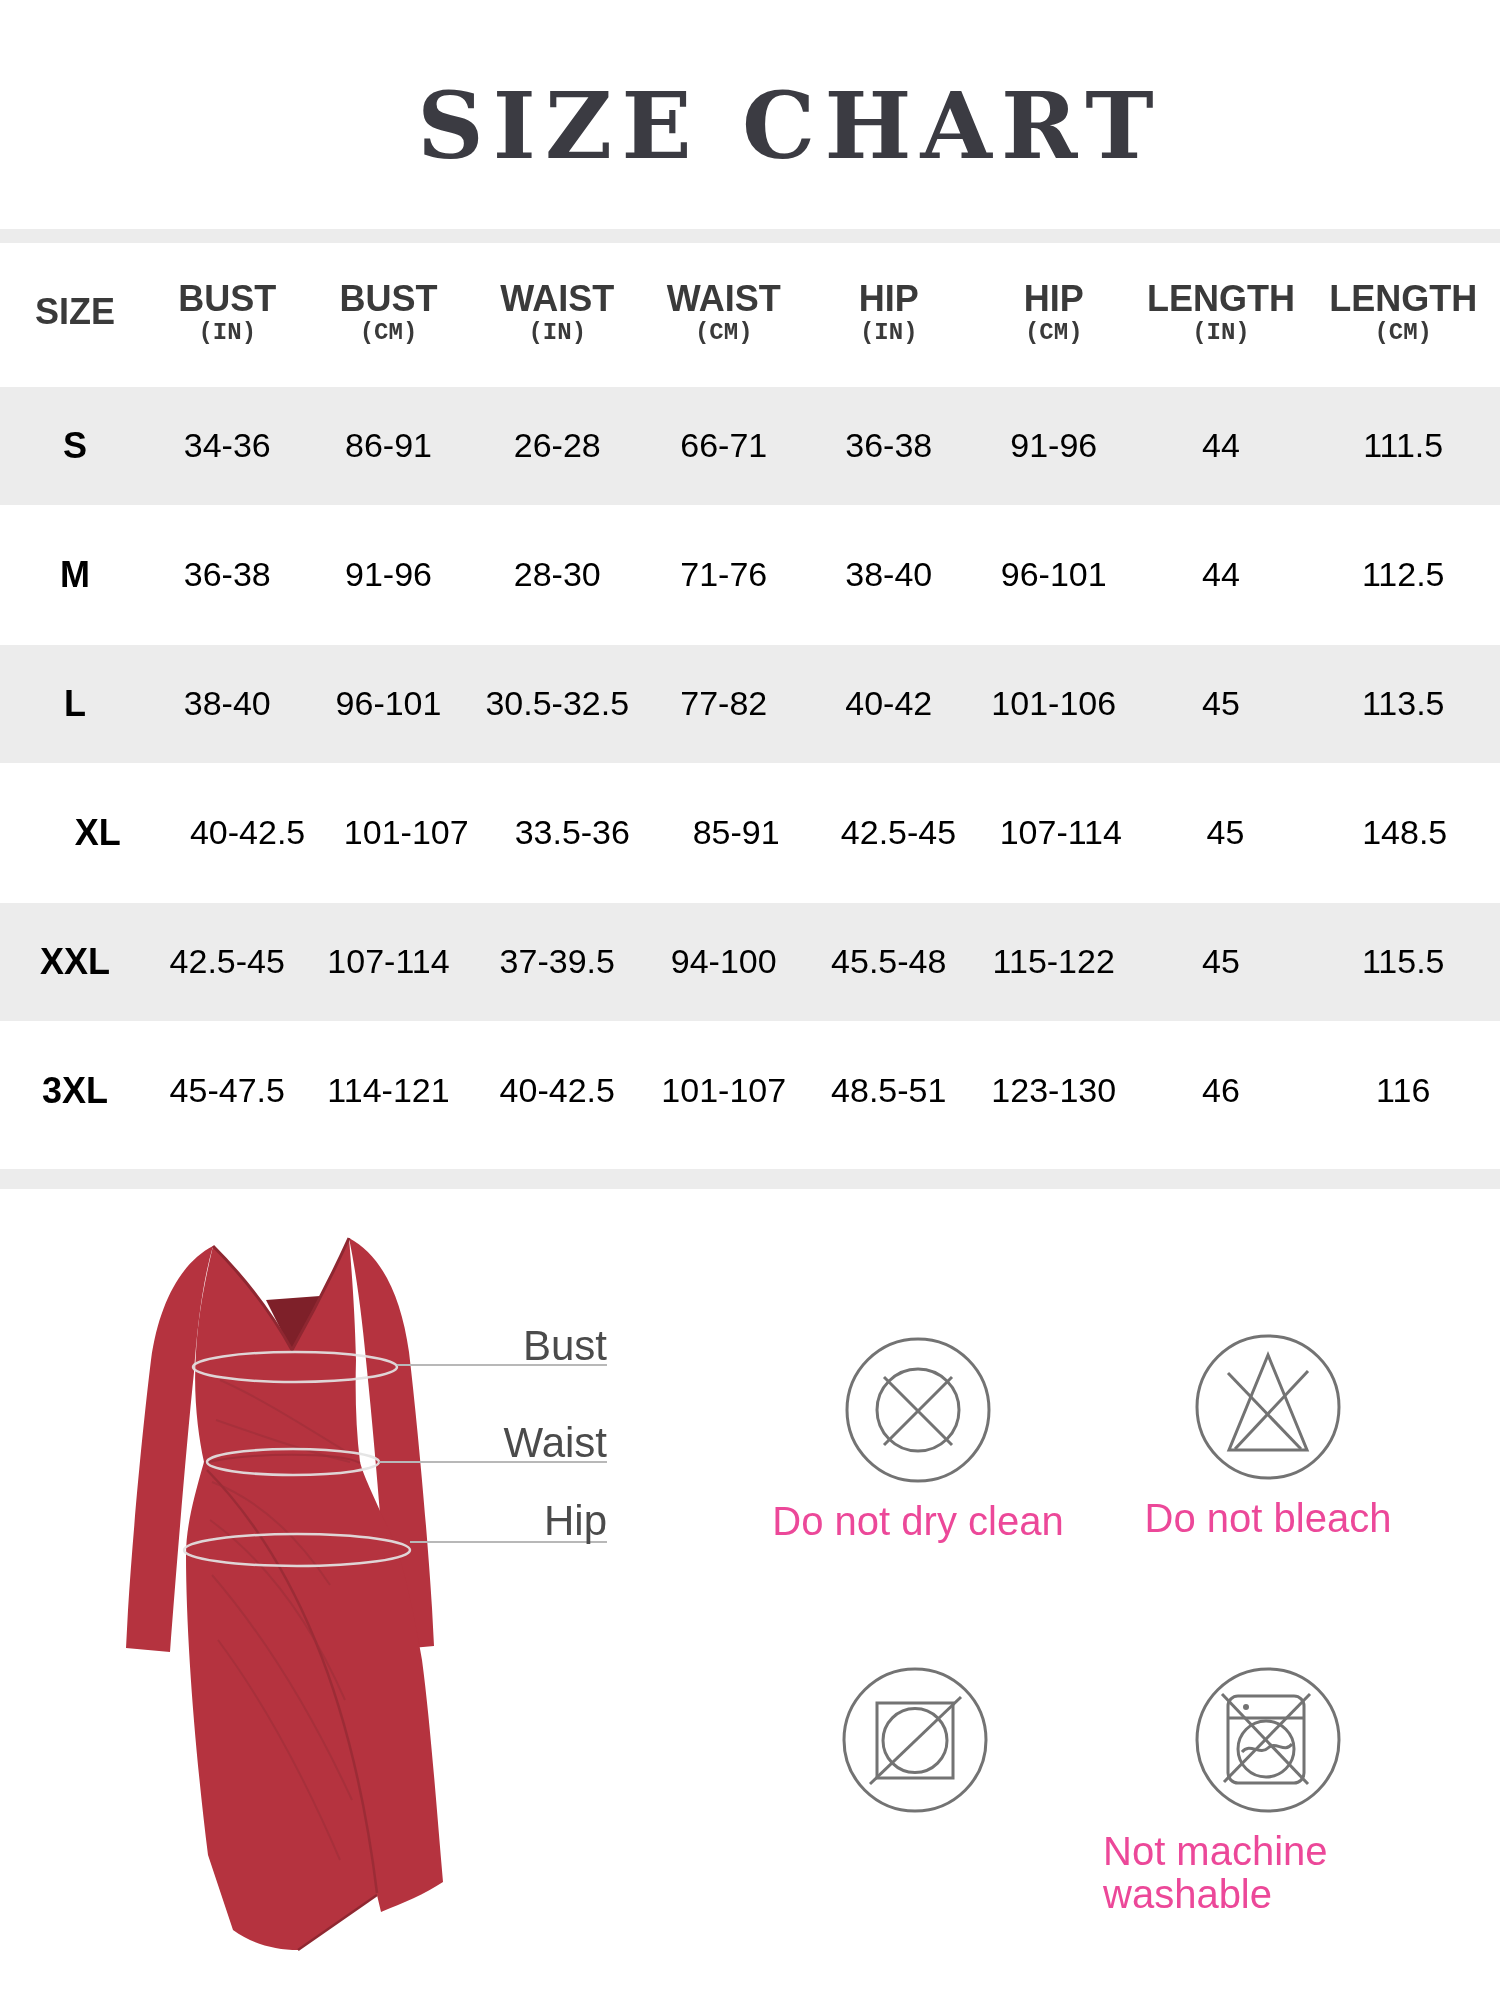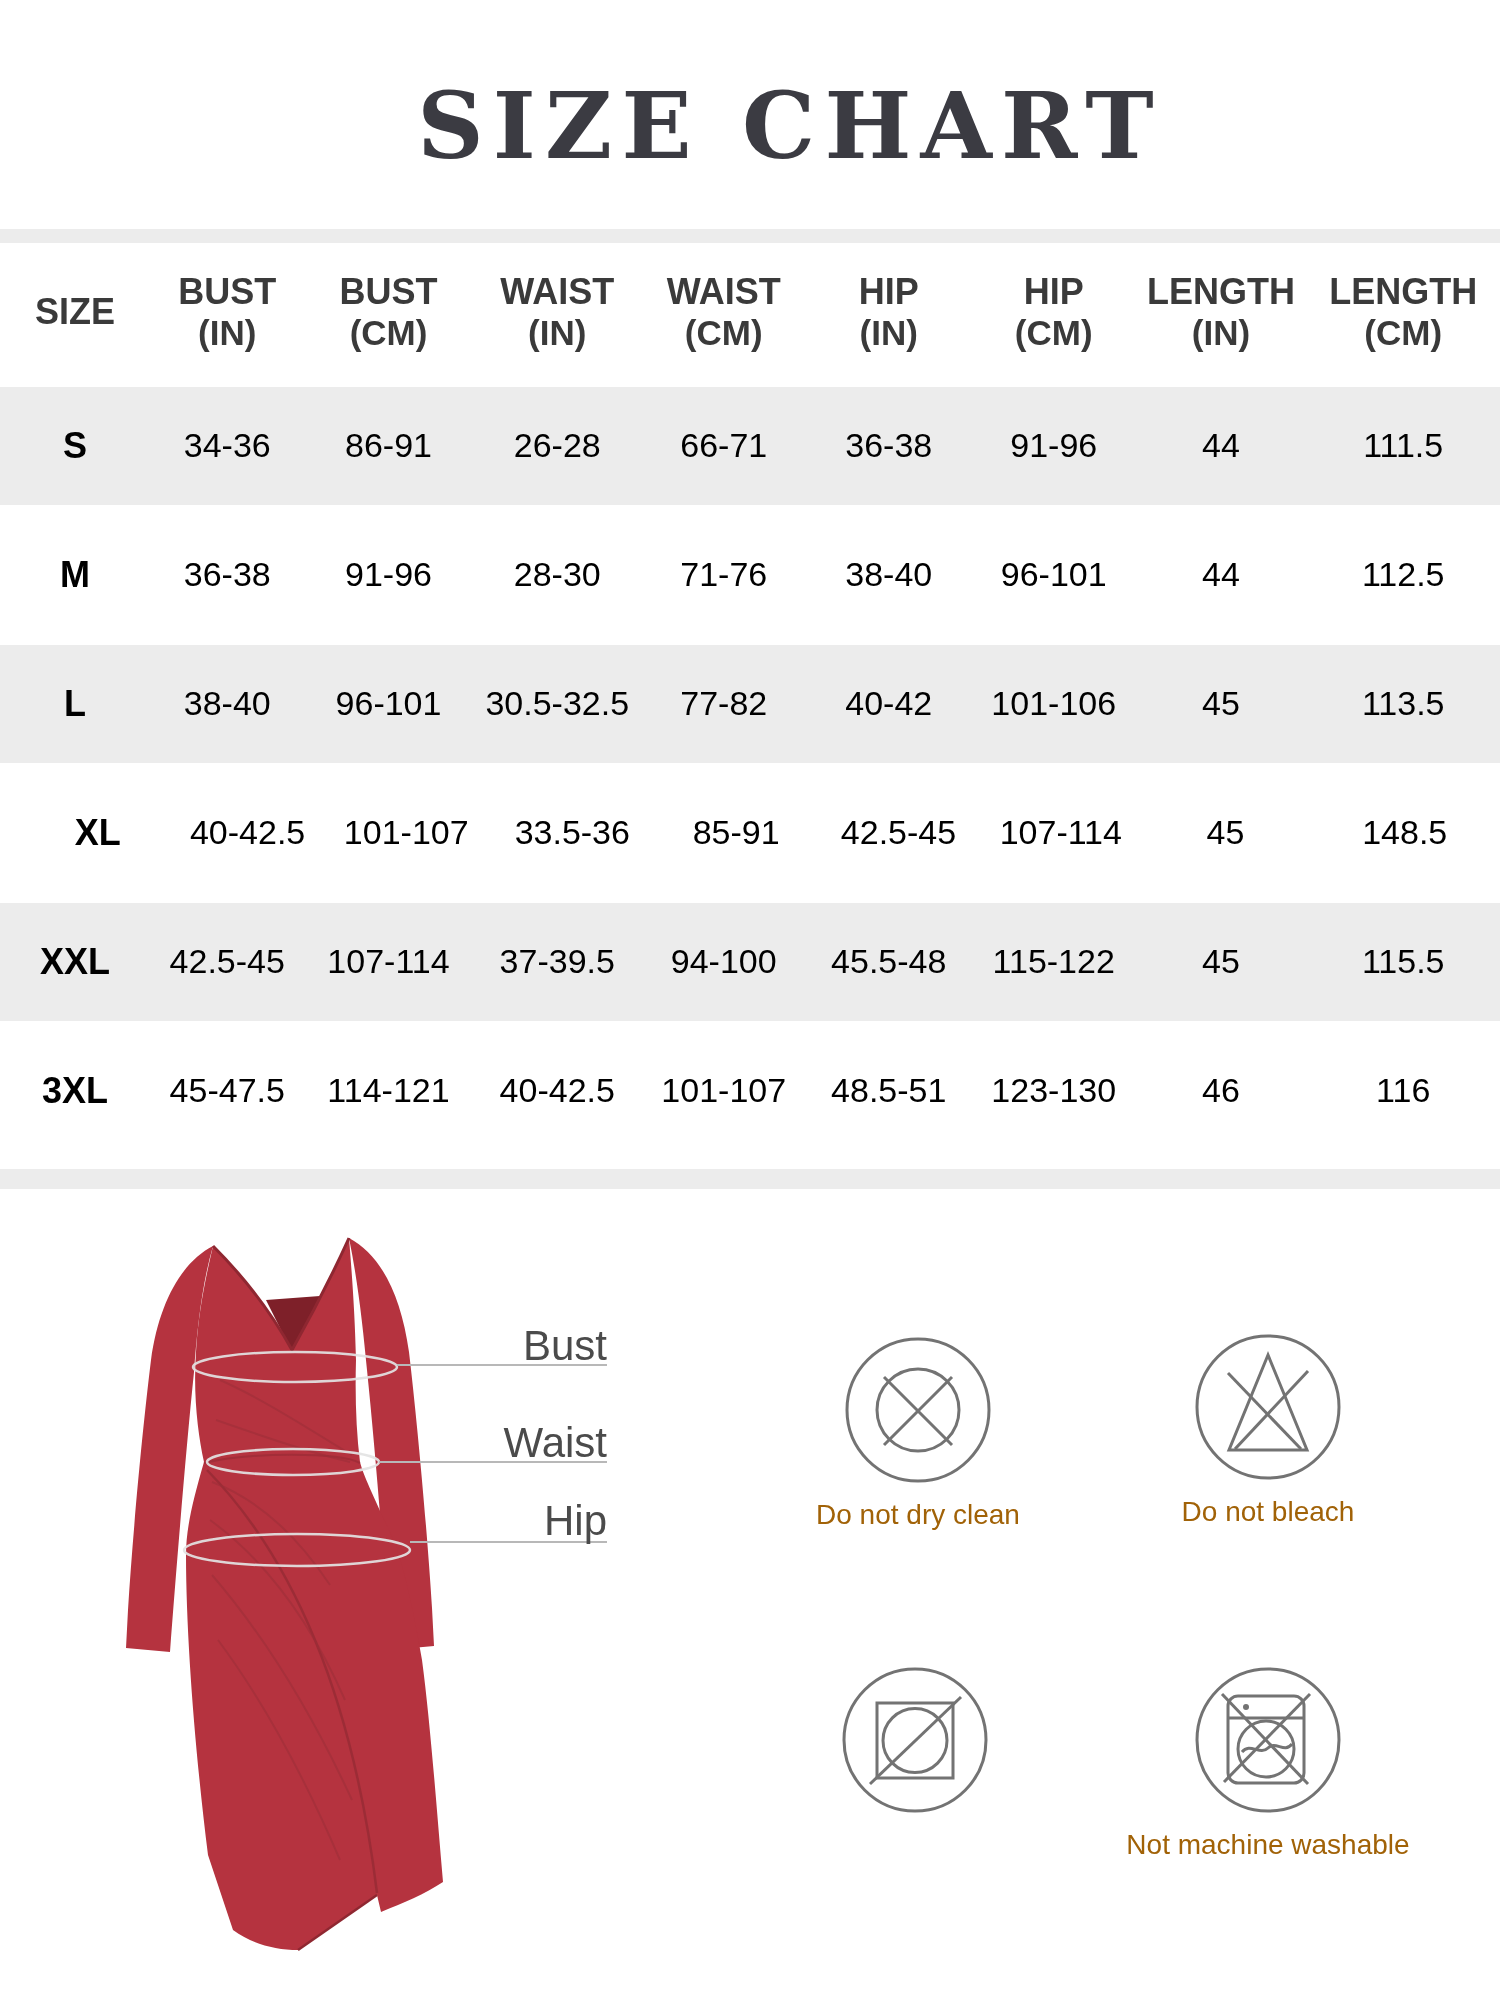--- a/index.html
+++ b/index.html
@@ -11,39 +11,39 @@
          letter-spacing:0.10em;color:#3b3b42;margin:0;padding-left:40px;}
   
   .strip{position:absolute;left:0;width:1500px;background:#ececec;}
   #strip-top{top:229px;height:14px;}
   #strip-bottom{top:1169px;height:20px;}
   
   .size-table{position:absolute;top:229px;left:0;width:1500px;}
   .theader{display:grid;height:152px;align-items:center;padding-top:14px;box-sizing:border-box;}
   .hcell{text-align:center;font-weight:bold;color:#3a3a3a;}
   .hlabel{font-size:36px;line-height:1.15;}
-  .hunit{font-size:35px;line-height:1.15;}
+  .hunit{font-size:24px;line-height:1.15;font-family:Liberation Mono, monospace;}
   .trow{display:grid;height:129px;align-items:center;}
   .trow.shade{background:#ececec;box-shadow:inset 0 6px 0 #fff, inset 0 -5px 0 #fff;}
   .cell{text-align:center;font-size:34px;color:#000000;}
   .cell.size{font-weight:bold;font-size:36px;color:#000;}
   
   .art{position:absolute;left:0;top:0;width:1500px;height:2000px;pointer-events:none;}
   .measure-label{position:absolute;right:893px;font-size:42px;color:#4b4b4b;}
   #label-bust{top:1322px;}
   #label-waist{top:1419px;}
   #label-hip{top:1497px;}
   
   .care-item{position:absolute;width:360px;display:flex;flex-direction:column;align-items:center;}
   #care-1{left:738px;top:1334px;}
   #care-2{left:1088px;top:1331px;}
   #care-3{left:735px;top:1664px;}
   #care-4{left:1088px;top:1664px;}
   .care-icon{width:152px;height:152px;stroke:#737373;stroke-width:3;fill:none;}
-  .care-label{margin-top:14px;font-size:28px;color:#a16207;text-align:center;line-height:1.08;}
+  .care-label{margin-top:14px;font-size:40px;color:#ec4899;text-align:left;line-height:1.08;}
   #care-4 .care-label{max-width:330px;}
 </style>
 </head>
 <body>
 
 <div class="page">
 
   <h1 class="title">SIZE CHART</h1>
 
   <div class="strip" id="strip-top"></div>

